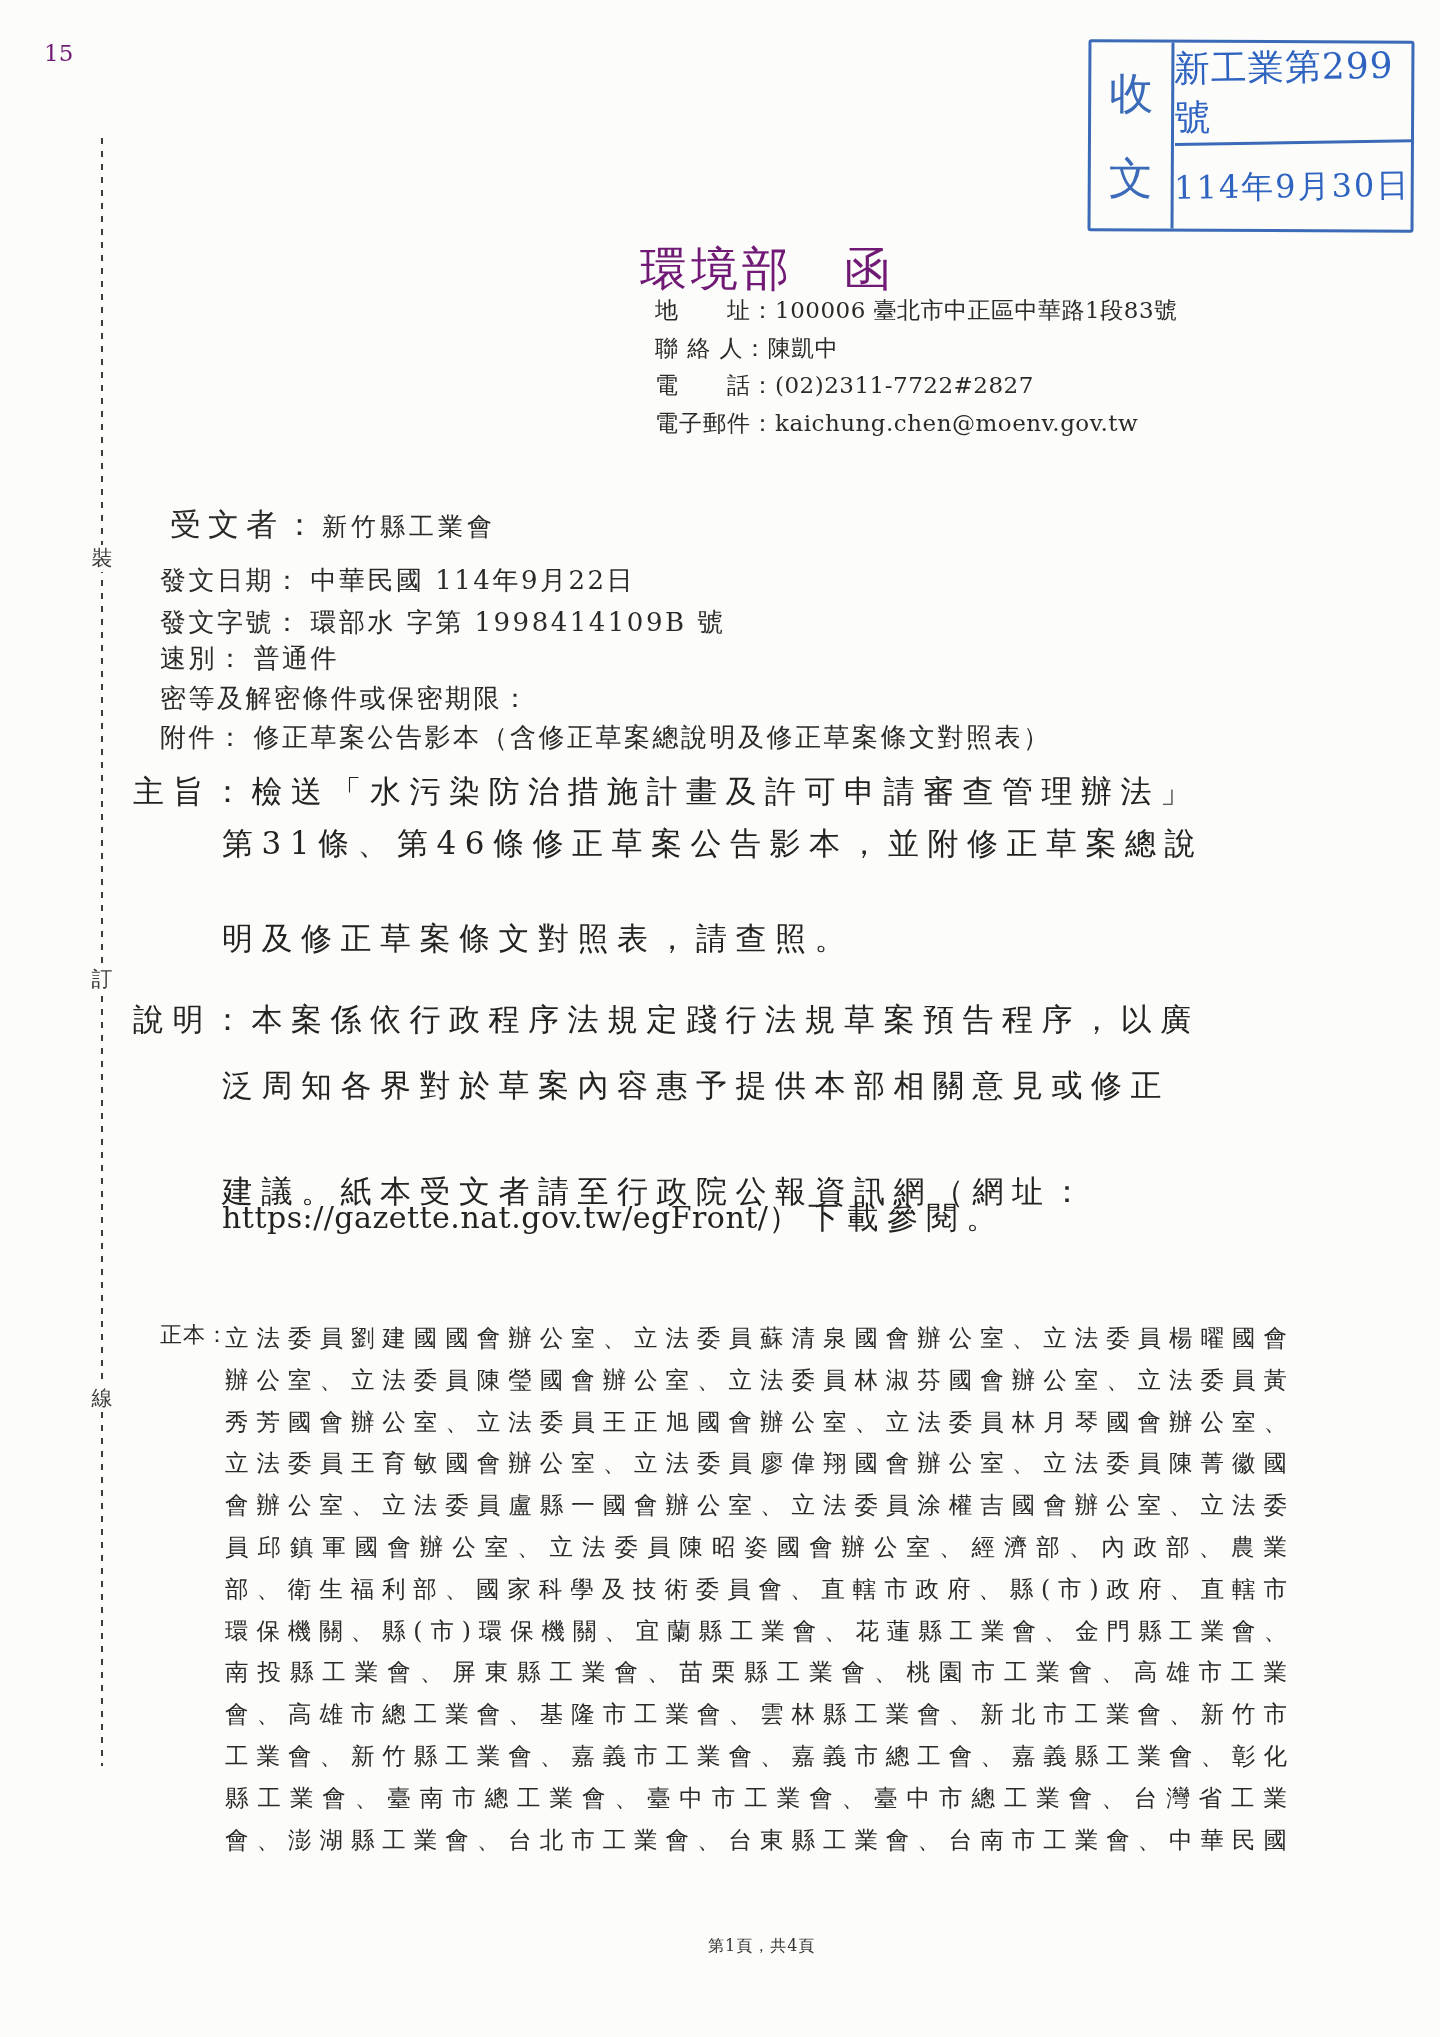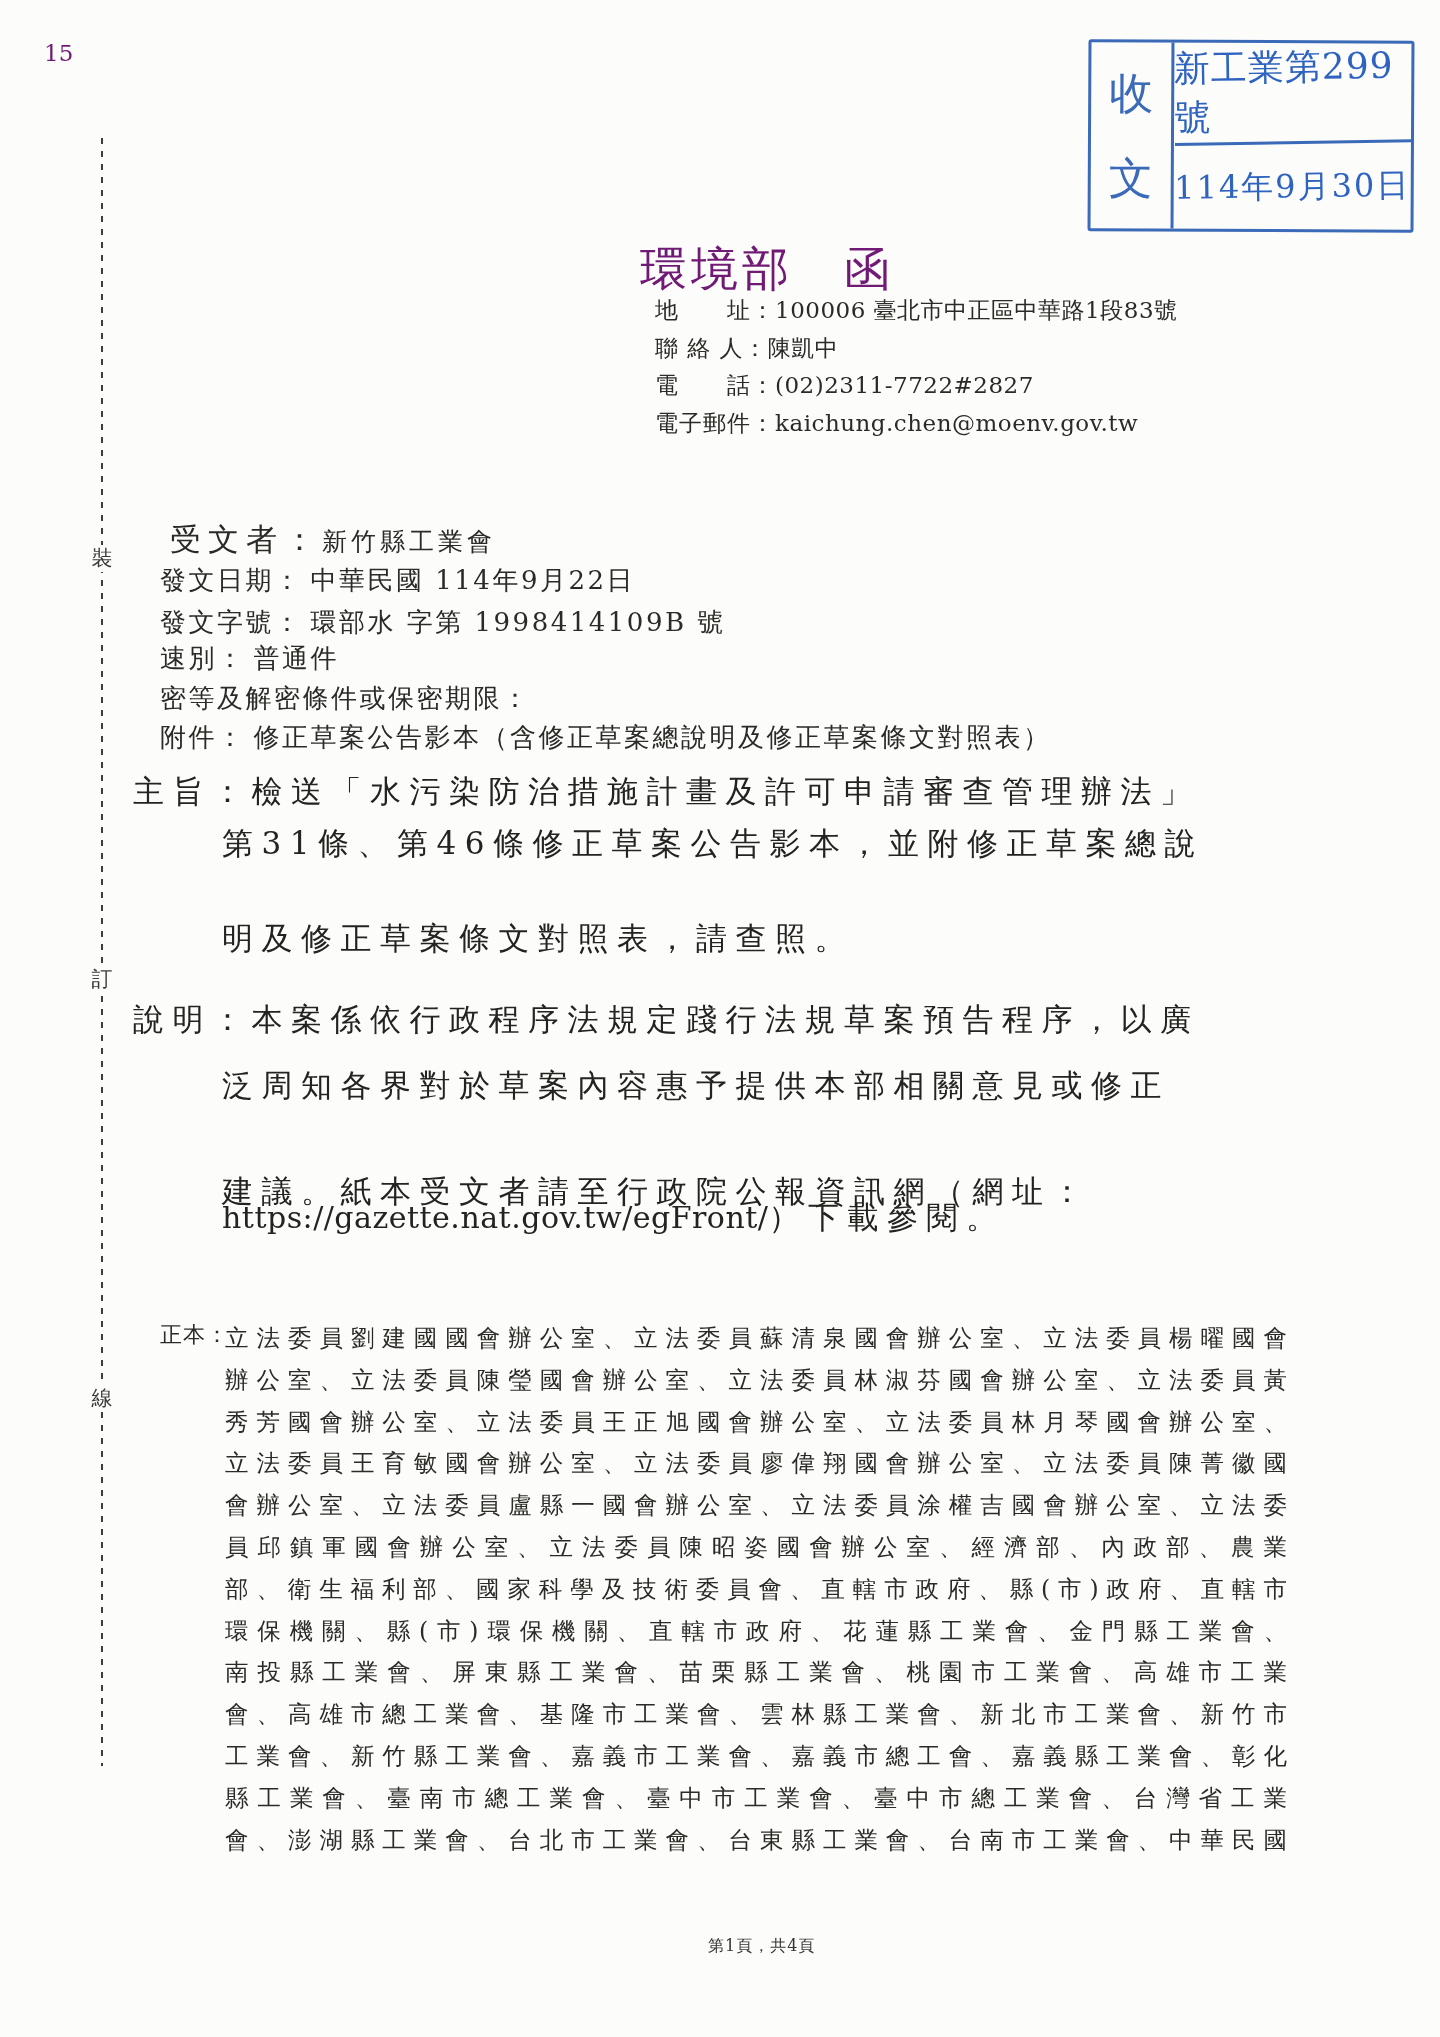--- a/index.html
+++ b/index.html
@@ -48,21 +48,21 @@
   }
 
   
   .title { left:640px; top:238px; font-size:47px; letter-spacing:4px; color:#701a75; }
 
   .agency { position:absolute; left:655px; top:292px; font-size:23px; line-height:37.5px; }
   .agency-line { white-space:nowrap; }
   .agency-label { letter-spacing:1px; }
   .agency-value { letter-spacing:0.5px; }
 
-  .recipient { left:170px; top:519px; }
+  .recipient { left:170px; top:504px; }
   .recipient-label { font-size:31px; letter-spacing:7px; }
   .recipient-value { font-size:25px; letter-spacing:4px; }
 
   .meta-line { position:absolute; left:160px; font-size:26px; letter-spacing:2.5px; white-space:nowrap; }
   .meta-value { margin-left:8px; }
   .m1{top:563px;} .m2{top:605px;} .m3{top:641px;} .m4{top:681px;} .m5{top:720px;}
 
   .body-line { position:absolute; font-size:31px; letter-spacing:8.5px; white-space:nowrap; color:#232320; line-height:1.25; }
   .sub1{left:133px;top:772px;} .sub2{left:222px;top:824px;} .sub3{left:222px;top:919px;}
   .des1{left:133px;top:1000px;} .des2{left:222px;top:1066px;} .des3{left:222px;top:1172px;} .des4{left:222px;top:1198px;}
@@ -147,21 +147,21 @@
 
   <div class="copyto-label">正本：</div>
   <div class="copyto-lines">
     <div class="copy-line">立法委員劉建國國會辦公室、立法委員蘇清泉國會辦公室、立法委員楊曜國會</div>
     <div class="copy-line">辦公室、立法委員陳瑩國會辦公室、立法委員林淑芬國會辦公室、立法委員黃</div>
     <div class="copy-line">秀芳國會辦公室、立法委員王正旭國會辦公室、立法委員林月琴國會辦公室、</div>
     <div class="copy-line">立法委員王育敏國會辦公室、立法委員廖偉翔國會辦公室、立法委員陳菁徽國</div>
     <div class="copy-line">會辦公室、立法委員盧縣一國會辦公室、立法委員涂權吉國會辦公室、立法委</div>
     <div class="copy-line">員邱鎮軍國會辦公室、立法委員陳昭姿國會辦公室、經濟部、內政部、農業</div>
     <div class="copy-line">部、衛生福利部、國家科學及技術委員會、直轄市政府、縣(市)政府、直轄市</div>
-    <div class="copy-line">環保機關、縣(市)環保機關、直轄市政府、花蓮縣工業會、金門縣工業會、</div>
+    <div class="copy-line">環保機關、縣(市)環保機關、宜蘭縣工業會、花蓮縣工業會、金門縣工業會、</div>
     <div class="copy-line">南投縣工業會、屏東縣工業會、苗栗縣工業會、桃園市工業會、高雄市工業</div>
     <div class="copy-line">會、高雄市總工業會、基隆市工業會、雲林縣工業會、新北市工業會、新竹市</div>
     <div class="copy-line">工業會、新竹縣工業會、嘉義市工業會、嘉義市總工會、嘉義縣工業會、彰化</div>
     <div class="copy-line">縣工業會、臺南市總工業會、臺中市工業會、臺中市總工業會、台灣省工業</div>
     <div class="copy-line">會、澎湖縣工業會、台北市工業會、台東縣工業會、台南市工業會、中華民國</div>
   </div>
 
   <div class="abs footer">第1頁，共4頁</div>
 
 </div>

